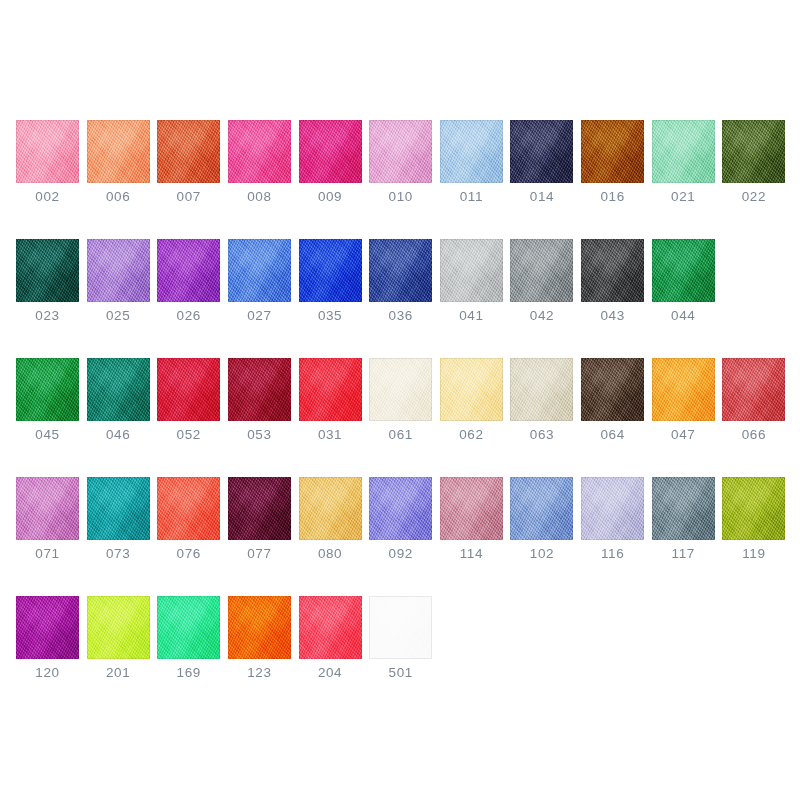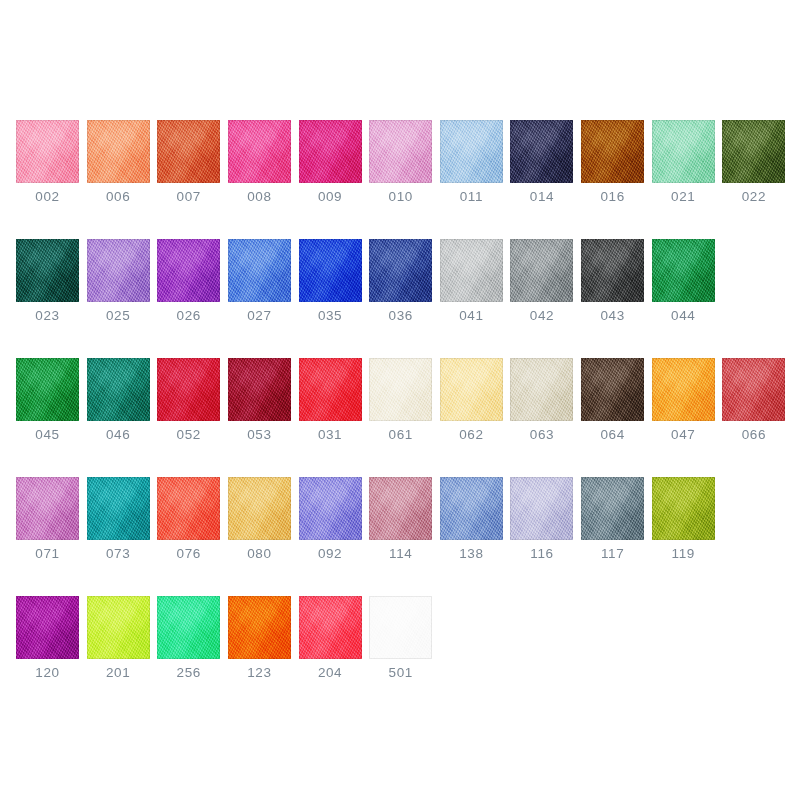--- a/index.html
+++ b/index.html
@@ -437,20 +437,29 @@
         <div class="swatch-cell">
           <div class="swatch-chip" style="background-color: rgb(244, 85, 62);">
             <div class="tex"></div>
             <div class="tex2"></div>
             <div class="sheen"></div>
             <div class="edge"></div>
           </div>
           <div class="swatch-label">076</div>
         </div>
         <div class="swatch-cell">
+          <div class="swatch-chip" style="background-color: rgb(90, 13, 38);">
+            <div class="tex"></div>
+            <div class="tex2"></div>
+            <div class="sheen"></div>
+            <div class="edge"></div>
+          </div>
+          <div class="swatch-label">077</div>
+        </div>
+        <div class="swatch-cell">
           <div class="swatch-chip" style="background-color: rgb(236, 196, 98);">
             <div class="tex"></div>
             <div class="tex2"></div>
             <div class="sheen"></div>
             <div class="edge"></div>
           </div>
           <div class="swatch-label">080</div>
         </div>
         <div class="swatch-cell">
           <div class="swatch-chip" style="background-color: rgb(139, 134, 224);">
@@ -470,21 +479,21 @@
           </div>
           <div class="swatch-label">114</div>
         </div>
         <div class="swatch-cell">
           <div class="swatch-chip" style="background-color: rgb(126, 157, 212);">
             <div class="tex"></div>
             <div class="tex2"></div>
             <div class="sheen"></div>
             <div class="edge"></div>
           </div>
-          <div class="swatch-label">138</div>
+          <div class="swatch-label">102</div>
         </div>
         <div class="swatch-cell">
           <div class="swatch-chip" style="background-color: rgb(195, 194, 224);">
             <div class="tex"></div>
             <div class="tex2"></div>
             <div class="sheen"></div>
             <div class="edge"></div>
           </div>
           <div class="swatch-label">116</div>
         </div>
@@ -526,21 +535,21 @@
           </div>
           <div class="swatch-label">201</div>
         </div>
         <div class="swatch-cell">
           <div class="swatch-chip" style="background-color: rgb(33, 228, 144);">
             <div class="tex"></div>
             <div class="tex2"></div>
             <div class="sheen"></div>
             <div class="edge"></div>
           </div>
-          <div class="swatch-label">256</div>
+          <div class="swatch-label">169</div>
         </div>
         <div class="swatch-cell">
           <div class="swatch-chip" style="background-color: rgb(242, 92, 5);">
             <div class="tex"></div>
             <div class="tex2"></div>
             <div class="sheen"></div>
             <div class="edge"></div>
           </div>
           <div class="swatch-label">123</div>
         </div>

